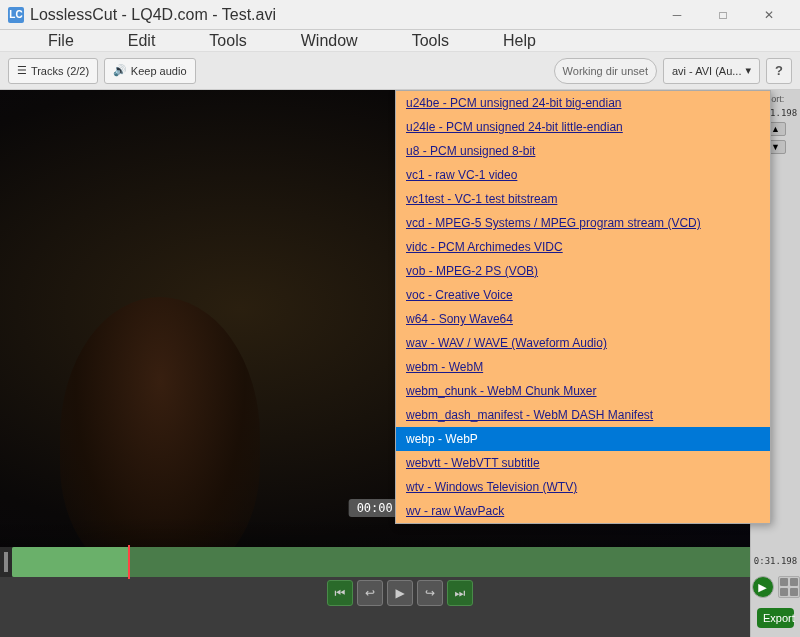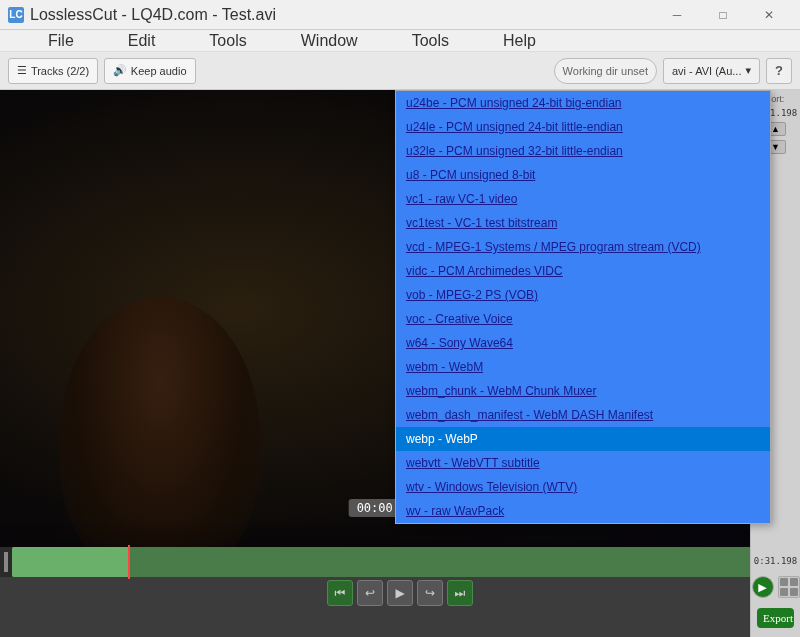--- a/index.html
+++ b/index.html
@@ -134,21 +134,21 @@
       border-radius: 50%;
       opacity: 0.4;
     }
 
     
     .dropdown-overlay {
       position: absolute;
       top: 0;
       left: 395px;
       width: 376px;
-      background: #3b82f6;
+      background: #fdba74;
       border: 1px solid #aaa;
       z-index: 100;
       box-shadow: 2px 2px 8px rgba(0,0,0,0.3);
       max-height: 520px;
       overflow-y: auto;
     }
     .dropdown-item {
       padding: 5px 10px;
       font-size: 12px;
       color: #1a1a8c;
@@ -411,29 +411,29 @@
       <div class="bokeh" style="width:50px;height:50px;background:#ff8800;top:20px;right:70px;opacity:0.15;filter:blur(12px);"></div>
 
       <div style="position:absolute;bottom:60px;left:60px;width:200px;height:280px;background:radial-gradient(ellipse at 50% 30%, #3a2010 0%, #1a0e05 60%, transparent 100%);border-radius:50% 50% 40% 40%;opacity:0.9;"></div>
 
       <div style="position:absolute;bottom:0;left:0;right:0;height:120px;background:linear-gradient(to top, #000 0%, transparent 100%);"></div>
     </div>
 
     <div class="dropdown-overlay" id="dropdown-list">
     <div class="dropdown-item">u24be - PCM unsigned 24-bit big-endian</div>
         <div class="dropdown-item">u24le - PCM unsigned 24-bit little-endian</div>
-        <div class="dropdown-item">u32le - PCM unsigned 32-bit little-endian</div>
         <div class="dropdown-item">u8 - PCM unsigned 8-bit</div>
         <div class="dropdown-item">vc1 - raw VC-1 video</div>
         <div class="dropdown-item">vc1test - VC-1 test bitstream</div>
-        <div class="dropdown-item">vcd - MPEG-1 Systems / MPEG program stream (VCD)</div>
+        <div class="dropdown-item">vcd - MPEG-5 Systems / MPEG program stream (VCD)</div>
         <div class="dropdown-item">vidc - PCM Archimedes VIDC</div>
         <div class="dropdown-item">vob - MPEG-2 PS (VOB)</div>
         <div class="dropdown-item">voc - Creative Voice</div>
         <div class="dropdown-item">w64 - Sony Wave64</div>
+        <div class="dropdown-item">wav - WAV / WAVE (Waveform Audio)</div>
         <div class="dropdown-item">webm - WebM</div>
         <div class="dropdown-item">webm_chunk - WebM Chunk Muxer</div>
         <div class="dropdown-item">webm_dash_manifest - WebM DASH Manifest</div>
         <div class="dropdown-item selected">webp - WebP</div>
         <div class="dropdown-item">webvtt - WebVTT subtitle</div>
         <div class="dropdown-item">wtv - Windows Television (WTV)</div>
         <div class="dropdown-item">wv - raw WavPack</div>
       </div>
 
     <div class="watermark">
@@ -478,14 +478,14 @@
     <div class="edge-btn" style="width:22px;height:22px;background:#1e7a1e;color:white;border-radius:50%;font-size:11px;">▶</div>
     <div class="edge-btn" style="width:22px;height:22px;">
       <div class="grid-icon">
         <div class="grid-cell"></div>
         <div class="grid-cell"></div>
         <div class="grid-cell"></div>
         <div class="grid-cell"></div>
       </div>
     </div>
   </div>
-  <button class="export-btn" style="position:static;width:100%;margin:0;padding:4px 6px;font-size:11px;font-family:Liberation Serif, serif;">Export</button>
+  <button class="export-btn" style="position:static;width:100%;margin:0;padding:4px 6px;font-size:11px;">Export</button>
 </div>
 
 </body></html>

